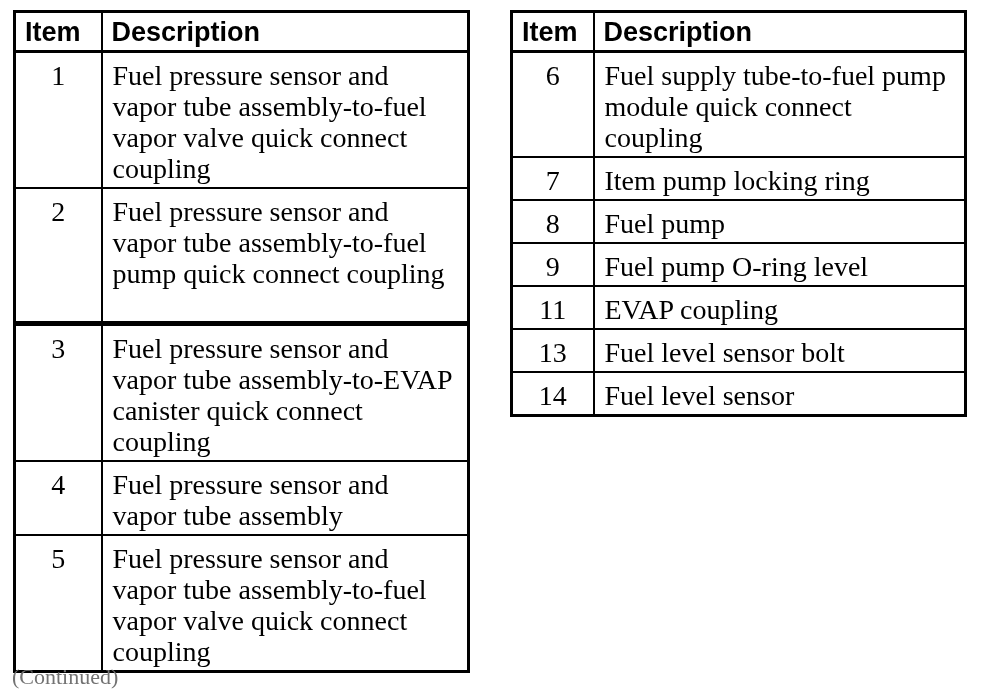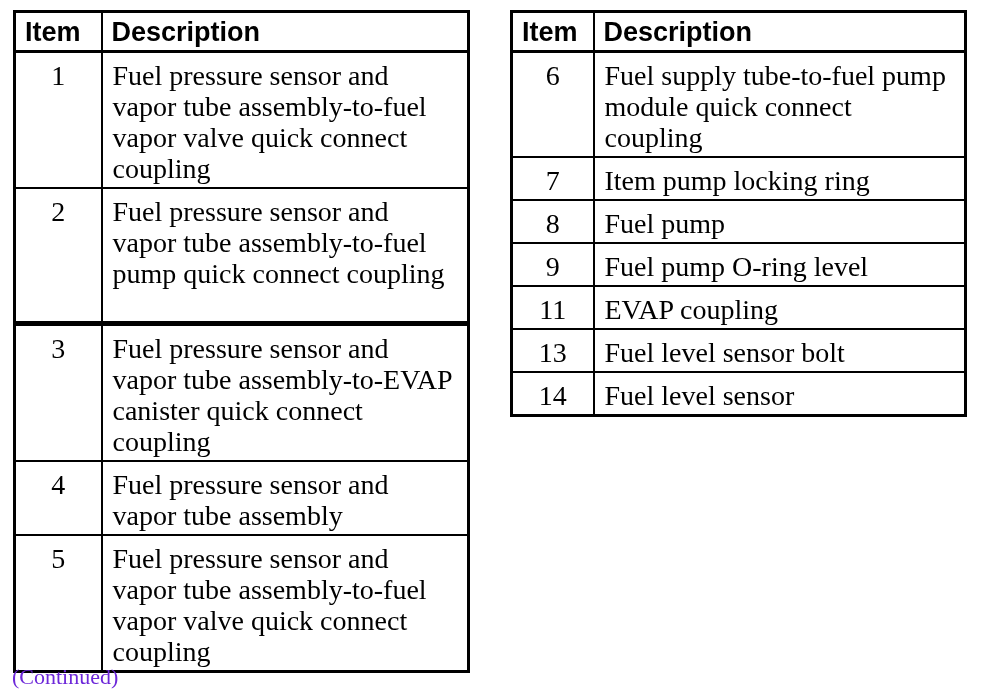--- a/index.html
+++ b/index.html
@@ -51,21 +51,21 @@
     white-space:pre-line;
   }
   tr.thick-bottom td { border-bottom:5px solid #000; }
 
   .continued {
     position:absolute;
     left:12px; top:664px;
     font-family:"Liberation Serif", serif;
     font-size:22px;
     line-height:26px;
-    color:#6d28d9;
+    color:#737373;
   }
 </style>
 </head>
 <body>
 
 <div class="page">
 
   <table class="parts" id="t1">
     <colgroup>
         <col class="ci">

